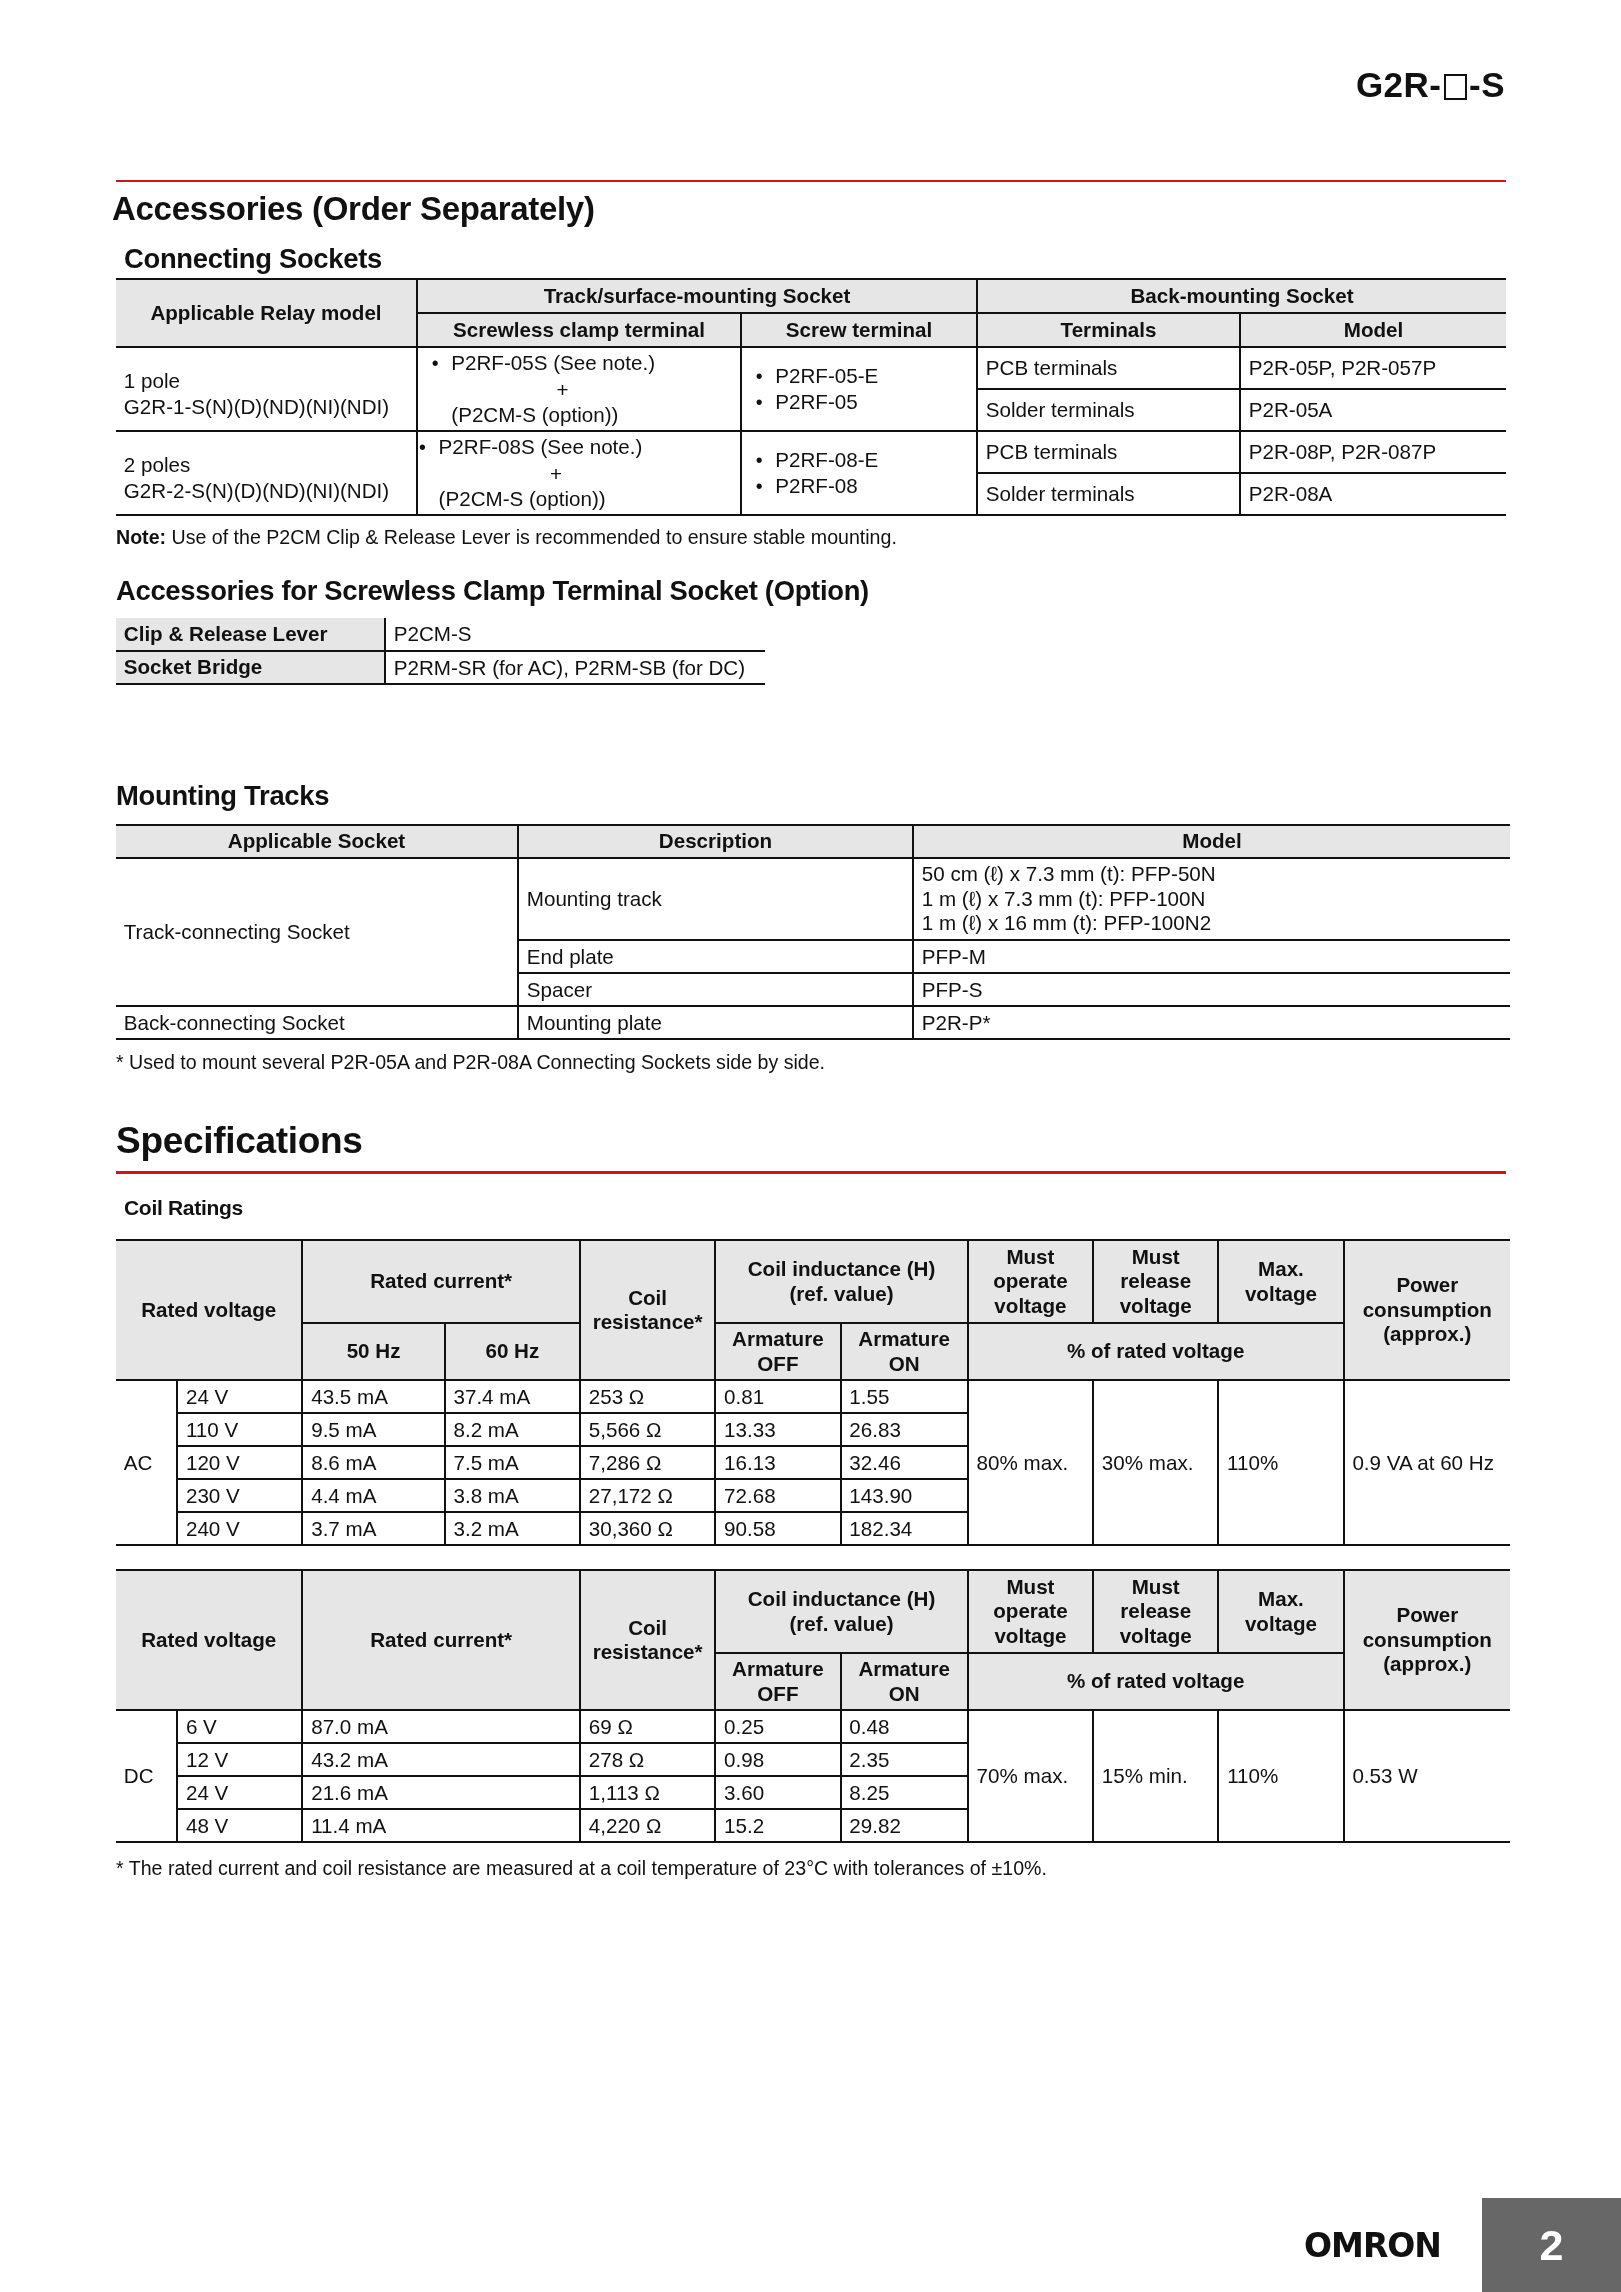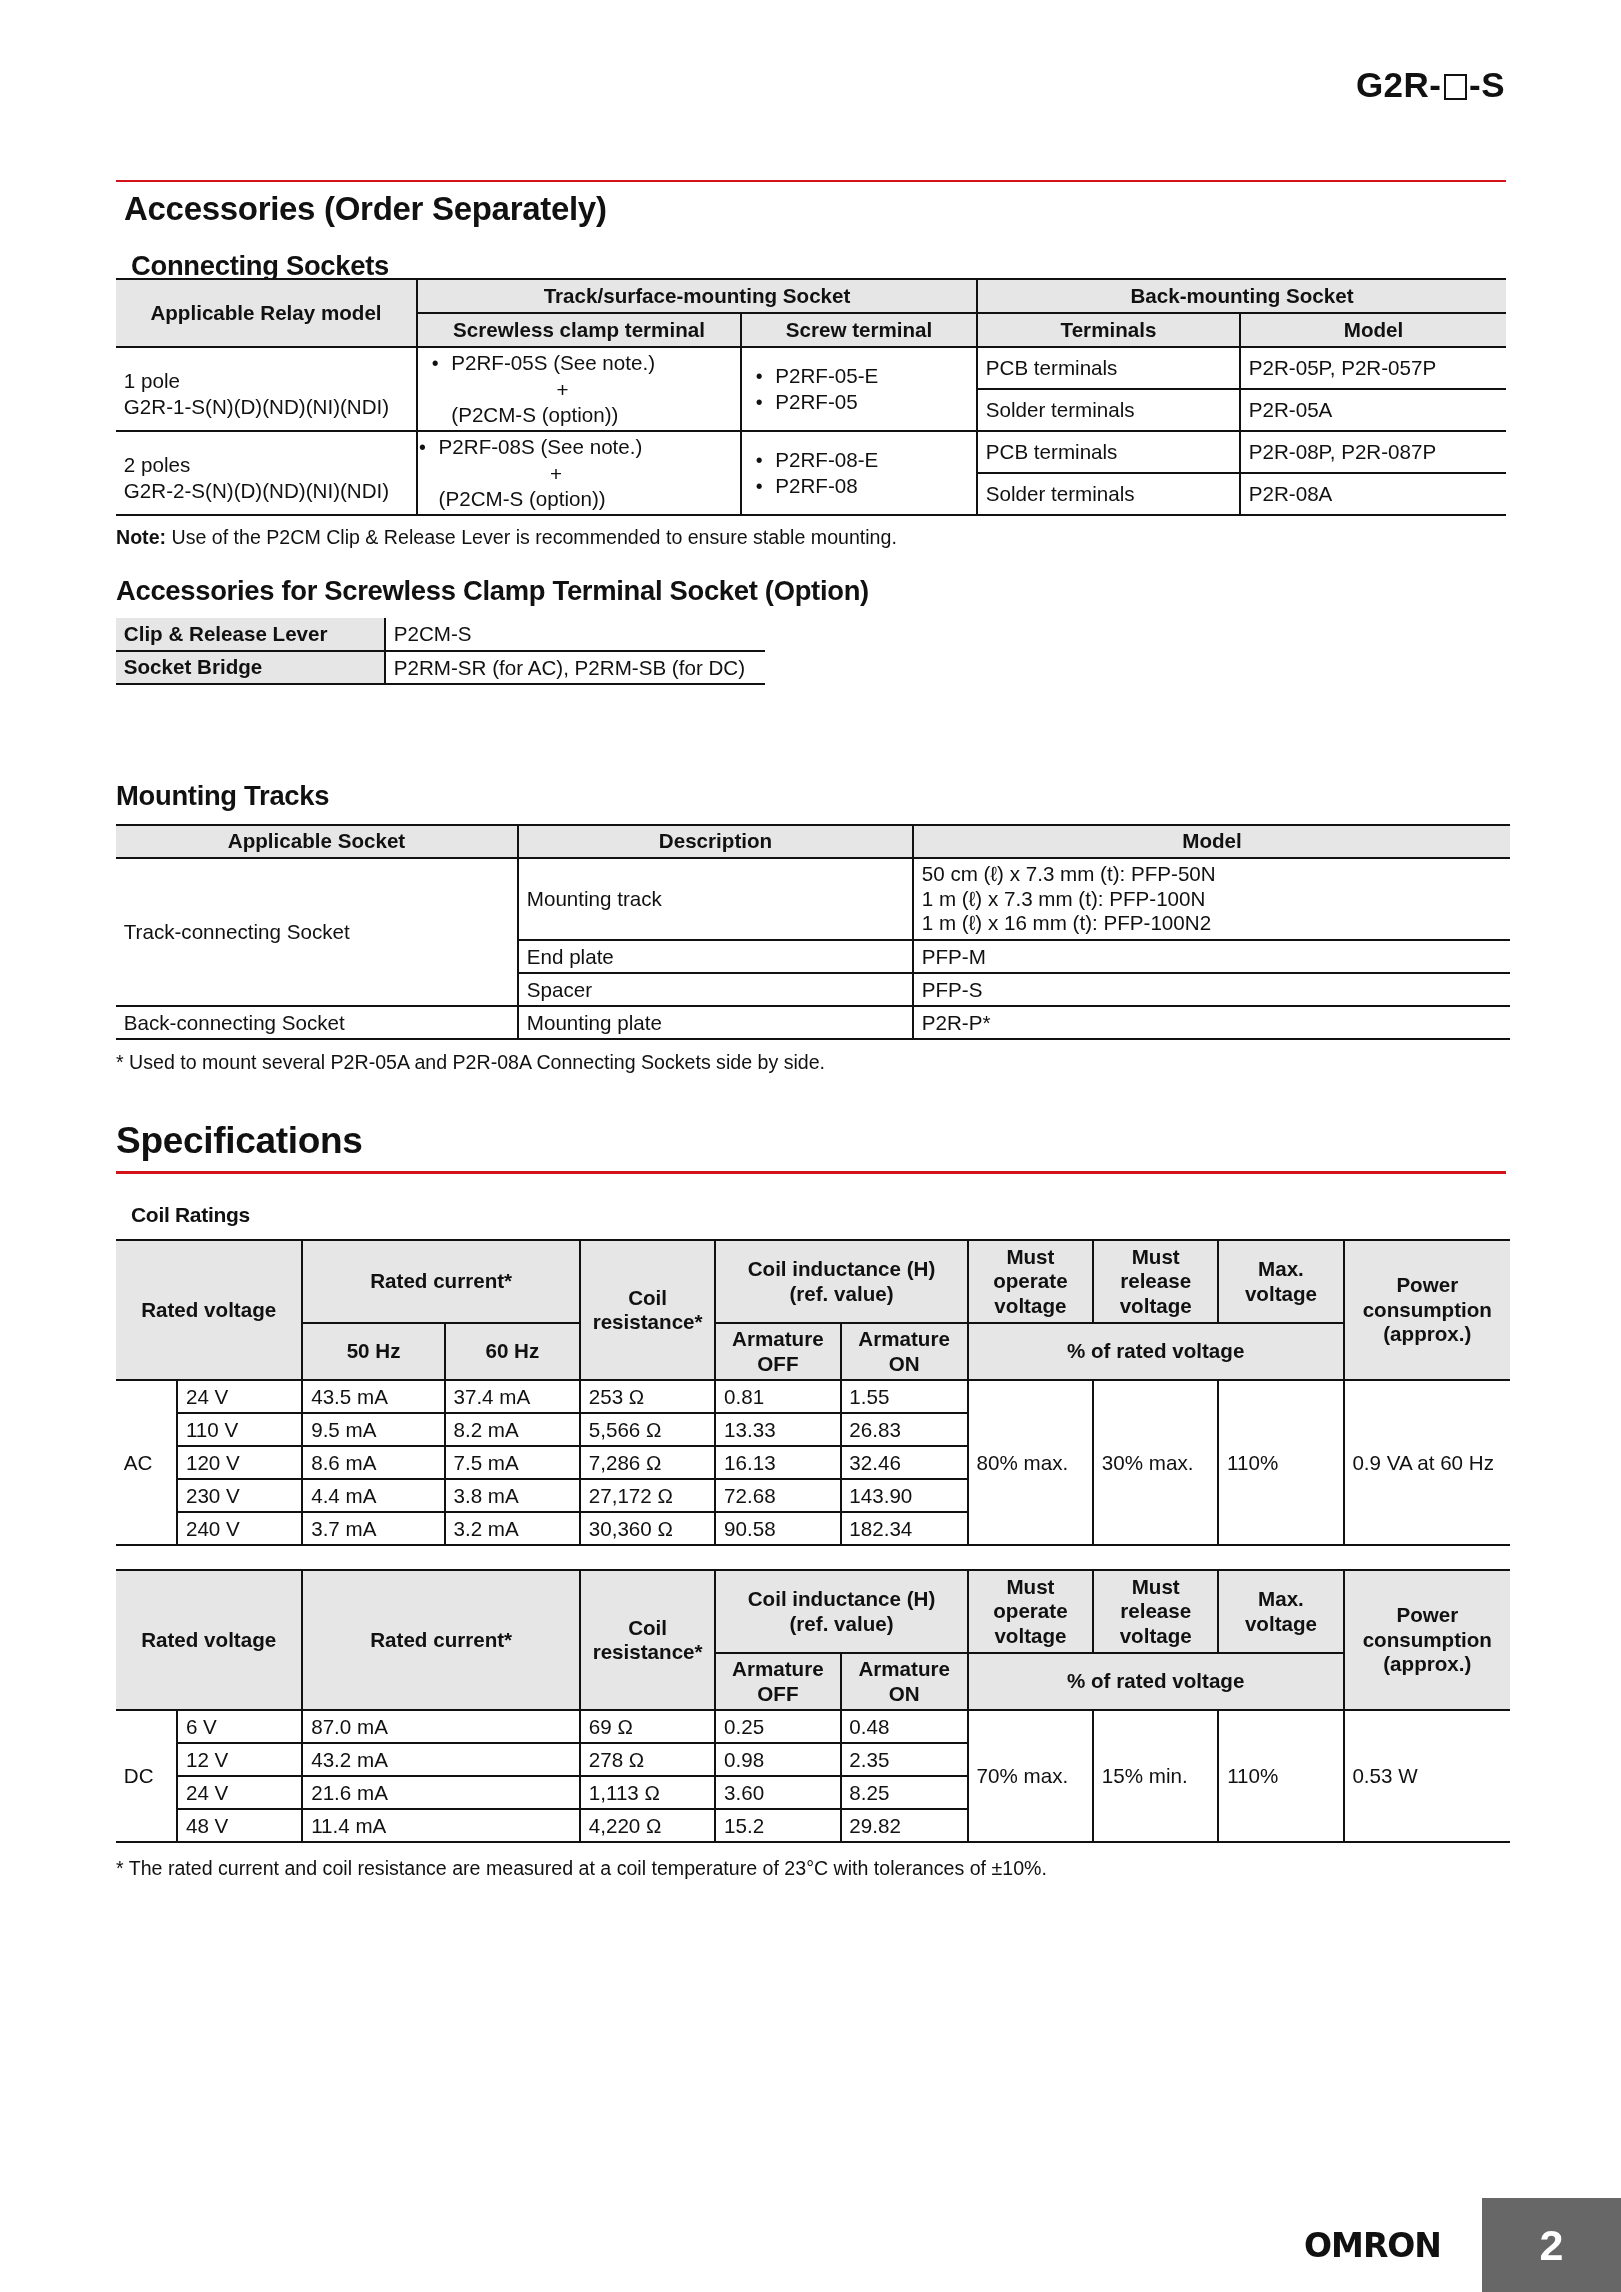--- a/index.html
+++ b/index.html
@@ -3,21 +3,21 @@
 <meta charset="utf-8">
 <style>
   html, body { margin:0; padding:0; background:#ffffff; }
   body { width:1621px; height:2293px; position:relative; overflow:hidden;
          font-family:"Liberation Sans", sans-serif; color:#111; }
   .abs { position:absolute; }
   .doc-code { right:116px; top:65px; font-size:35px; font-weight:bold; letter-spacing:0.5px; }
   .doc-code .box { display:inline-block; width:23.5px; height:25.5px; border:2.9px solid #111; vertical-align:-2.9px; margin:0 2px; box-sizing:border-box; }
   .redline { background:#d3121a; height:2px; }
   h1.sec { margin:0; font-size:33px; font-weight:bold; letter-spacing:-0.3px; }
-  h2.sub { margin:15px; font-size:27.4px; font-weight:bold; letter-spacing:-0.3px; }
+  h2.sub { margin:8px; font-size:27.4px; font-weight:bold; letter-spacing:-0.3px; }
   h3.sub2 { margin:0; font-size:27.4px; font-weight:bold; letter-spacing:-0.3px; }
   table { border-collapse:collapse; position:absolute; font-size:20.6px; }
   td, th { padding:0 7.8px; vertical-align:middle; }
   th { background:#e6e6e6; font-weight:bold; text-align:center; line-height:24.5px; }
   .t-top { border-top:2.9px solid #111; }
   .br { border-right:2px solid #111; }
   .bb { border-bottom:2px solid #111; }
   .c { text-align:center; }
   .lh { line-height:25.5px; }
   .note { font-size:19.6px; }
@@ -27,21 +27,21 @@
   .page-box { left:1482px; top:2198px; width:139px; height:94px; background:#676767; color:#fff; font-size:43px; font-weight:bold; display:flex; align-items:center; justify-content:center; }
 </style>
 </head>
 <body>
 
 <div class="abs doc-code">
   <span>G2R-</span><span class="box"></span><span>-S</span>
 </div>
 <div class="abs redline" style="left:116px; top:180px; width:1390px;"></div>
 
-<h1 class="abs sec" style="left:124px; top:190px;">Accessories (Order Separately)</h1>
+<h1 class="abs sec" style="left:112px; top:190px;">Accessories (Order Separately)</h1>
 <h2 class="abs sub" style="left:116px; top:235px; font-size:27.4px;">Connecting Sockets</h2>
 
 <table style="left:116px; top:278px; width:1390px;">
   <colgroup>
       <col style="width:301px">
       <col style="width:324px">
       <col style="width:236px">
       <col style="width:263px">
       <col style="width:266px">
     </colgroup>

